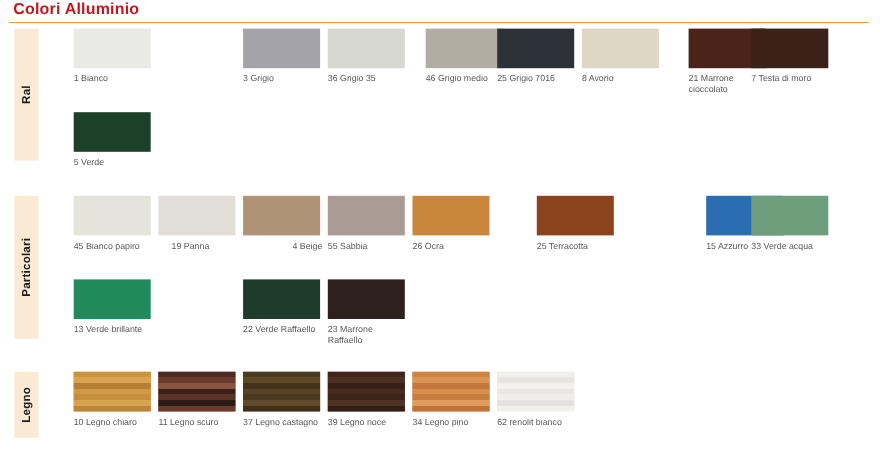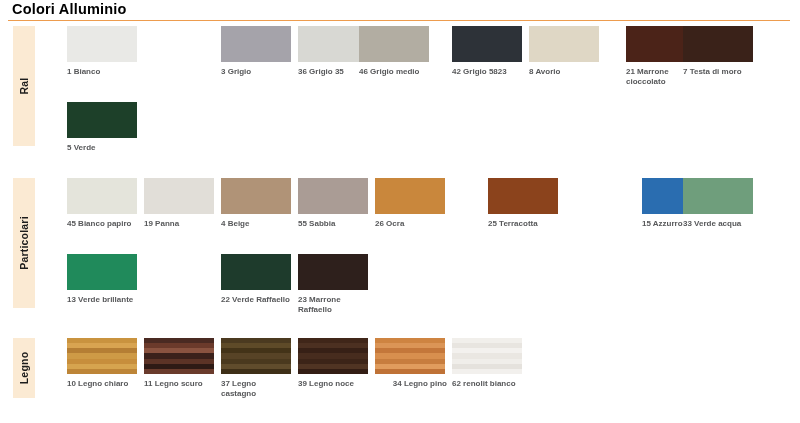--- a/index.html
+++ b/index.html
@@ -24,21 +24,21 @@
     width: 800px;
     height: 22px;
   }
   #page-title {
     position: absolute;
     left: 12px;
     top: 1px;
     font-size: 14.5px;
     font-weight: bold;
     letter-spacing: 0.2px;
-    color: #000000;
+    color: #b91c1c;
     white-space: nowrap;
   }
   #header-rule {
     position: absolute;
     left: 8px;
     top: 20px;
     width: 782px;
     height: 1px;
     background: #ED9C4E;
   }
@@ -86,21 +86,20 @@
     width: 733px;
   }
   .row {
     position: relative;
     height: 76px;
   }
   .cell {
     position: absolute;
     top: 0;
     width: 93px;
-    font-weight: bold;
   }
   .chip {
     width: 70px;
     height: 36px;
     box-sizing: border-box;
     position: relative;
     overflow: hidden;
   }
   .caption {
     margin-top: 5px;
@@ -130,27 +129,27 @@
           <div class="caption" style="color: rgb(87, 88, 90);">1 Bianco</div>
         </div>
         <div class="cell" style="left: 154px;">
           <div class="chip" style="background: rgb(165, 163, 170);"></div>
           <div class="caption" style="color: rgb(87, 88, 90);">3 Grigio</div>
         </div>
         <div class="cell" style="left: 231px;">
           <div class="chip" style="background: rgb(216, 216, 211);"></div>
           <div class="caption" style="color: rgb(87, 88, 90);">36 Grigio 35</div>
         </div>
-        <div class="cell" style="left: 292px;">
+        <div class="cell" style="left: 320px;">
           <div class="chip" style="background: rgb(178, 173, 162);"></div>
           <div class="caption" style="color: rgb(87, 88, 90);">46 Grigio medio</div>
         </div>
         <div class="cell" style="left: 385px;">
           <div class="chip" style="background: rgb(45, 50, 56);"></div>
-          <div class="caption" style="color: rgb(87, 88, 90);">42 Grigio 5823</div>
+          <div class="caption" style="color: rgb(87, 88, 90);">25 Grigio 7016</div>
         </div>
         <div class="cell" style="left: 462px;">
           <div class="chip" style="background: rgb(223, 215, 197);"></div>
           <div class="caption" style="color: rgb(87, 88, 90);">8 Avorio</div>
         </div>
         <div class="cell" style="left: 559px;">
           <div class="chip" style="background: rgb(75, 35, 24);"></div>
           <div class="caption" style="color: rgb(87, 88, 90);">21 Marrone cioccolato</div>
         </div>
         <div class="cell" style="left: 616px;">
@@ -171,25 +170,25 @@
       <div class="cat-tab-label">Particolari</div>
     </div>
     <div class="rows">
       <div class="row">
         <div class="cell" style="left: 0px;">
           <div class="chip" style="background: rgb(228, 228, 219);"></div>
           <div class="caption" style="color: rgb(87, 88, 90);">45 Bianco papiro</div>
         </div>
         <div class="cell" style="left: 77px;">
           <div class="chip" style="background: rgb(225, 222, 216);"></div>
-          <div class="caption" style="color: rgb(87, 88, 90);">19 Panna</div>
+          <div class="caption" style="color: rgb(87, 88, 90); margin-left: 12px;">19 Panna</div>
         </div>
         <div class="cell" style="left: 154px;">
           <div class="chip" style="background: rgb(176, 147, 119);"></div>
-          <div class="caption" style="color: rgb(87, 88, 90);">4 Beige</div>
+          <div class="caption" style="color: rgb(87, 88, 90); text-align: right;">4 Beige</div>
         </div>
         <div class="cell" style="left: 231px;">
           <div class="chip" style="background: rgb(170, 156, 149);"></div>
           <div class="caption" style="color: rgb(87, 88, 90);">55 Sabbia</div>
         </div>
         <div class="cell" style="left: 308px;">
           <div class="chip" style="background: rgb(201, 135, 60);"></div>
           <div class="caption" style="color: rgb(87, 88, 90);">26 Ocra</div>
         </div>
         <div class="cell" style="left: 385px; margin-left: 36px;">
@@ -238,21 +237,21 @@
         <div class="cell" style="left: 154px;">
           <div class="chip" style="background: linear-gradient(rgb(75, 58, 32) 0%, rgb(75, 58, 32) 14.29%, rgb(94, 74, 40) 14.29%, rgb(94, 74, 40) 28.57%, rgb(67, 51, 24) 28.57%, rgb(67, 51, 24) 42.86%, rgb(87, 67, 38) 42.86%, rgb(87, 67, 38) 57.14%, rgb(74, 57, 30) 57.14%, rgb(74, 57, 30) 71.43%, rgb(96, 76, 44) 71.43%, rgb(96, 76, 44) 85.71%, rgb(62, 47, 23) 85.71%, rgb(62, 47, 23) 100%) rgb(80, 61, 33);"></div>
           <div class="caption" style="color: rgb(87, 88, 90);">37 Legno castagno</div>
         </div>
         <div class="cell" style="left: 231px;">
           <div class="chip" style="background: linear-gradient(rgb(64, 38, 25) 0%, rgb(64, 38, 25) 14.29%, rgb(76, 48, 33) 14.29%, rgb(76, 48, 33) 28.57%, rgb(55, 32, 22) 28.57%, rgb(55, 32, 22) 42.86%, rgb(71, 44, 30) 42.86%, rgb(71, 44, 30) 57.14%, rgb(60, 36, 24) 57.14%, rgb(60, 36, 24) 71.43%, rgb(80, 52, 35) 71.43%, rgb(80, 52, 35) 85.71%, rgb(51, 29, 20) 85.71%, rgb(51, 29, 20) 100%) rgb(67, 41, 28);"></div>
           <div class="caption" style="color: rgb(87, 88, 90);">39 Legno noce</div>
         </div>
         <div class="cell" style="left: 308px;">
           <div class="chip" style="background: linear-gradient(rgb(206, 132, 65) 0%, rgb(206, 132, 65) 14.29%, rgb(219, 149, 86) 14.29%, rgb(219, 149, 86) 28.57%, rgb(196, 119, 58) 28.57%, rgb(196, 119, 58) 42.86%, rgb(216, 143, 78) 42.86%, rgb(216, 143, 78) 57.14%, rgb(199, 125, 62) 57.14%, rgb(199, 125, 62) 71.43%, rgb(224, 156, 93) 71.43%, rgb(224, 156, 93) 85.71%, rgb(191, 114, 54) 85.71%, rgb(191, 114, 54) 100%) rgb(201, 127, 62);"></div>
-          <div class="caption" style="color: rgb(87, 88, 90); text-align: right;">34 Legno pino</div>
+          <div class="caption" style="color: rgb(87, 88, 90);">34 Legno pino</div>
         </div>
         <div class="cell" style="left: 385px;">
           <div class="chip" style="background: linear-gradient(rgb(241, 239, 235) 0%, rgb(241, 239, 235) 14.29%, rgb(232, 229, 224) 14.29%, rgb(232, 229, 224) 28.57%, rgb(243, 241, 238) 28.57%, rgb(243, 241, 238) 42.86%, rgb(234, 231, 226) 42.86%, rgb(234, 231, 226) 57.14%, rgb(240, 238, 234) 57.14%, rgb(240, 238, 234) 71.43%, rgb(229, 226, 221) 71.43%, rgb(229, 226, 221) 85.71%, rgb(242, 240, 237) 85.71%, rgb(242, 240, 237) 100%) rgb(239, 237, 233);"></div>
           <div class="caption" style="color: rgb(87, 88, 90);">62 renolit bianco</div>
         </div>
       </div>
     </div>
   </div>
 
 </body></html>

